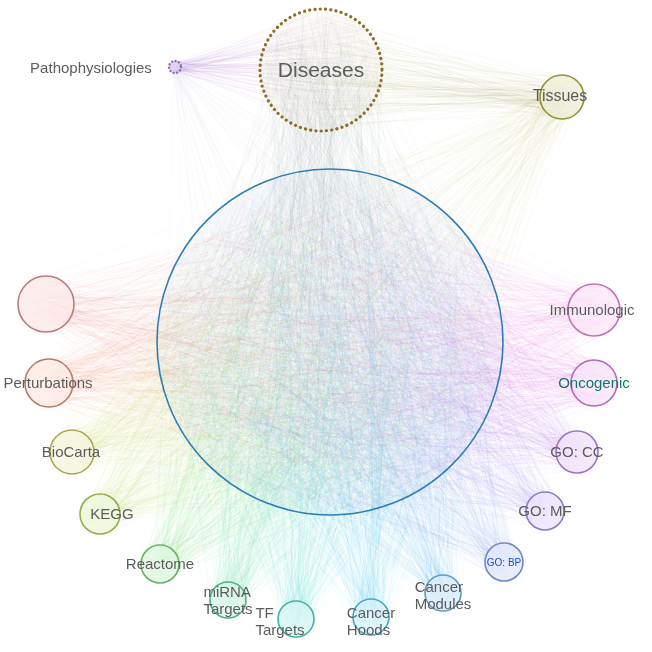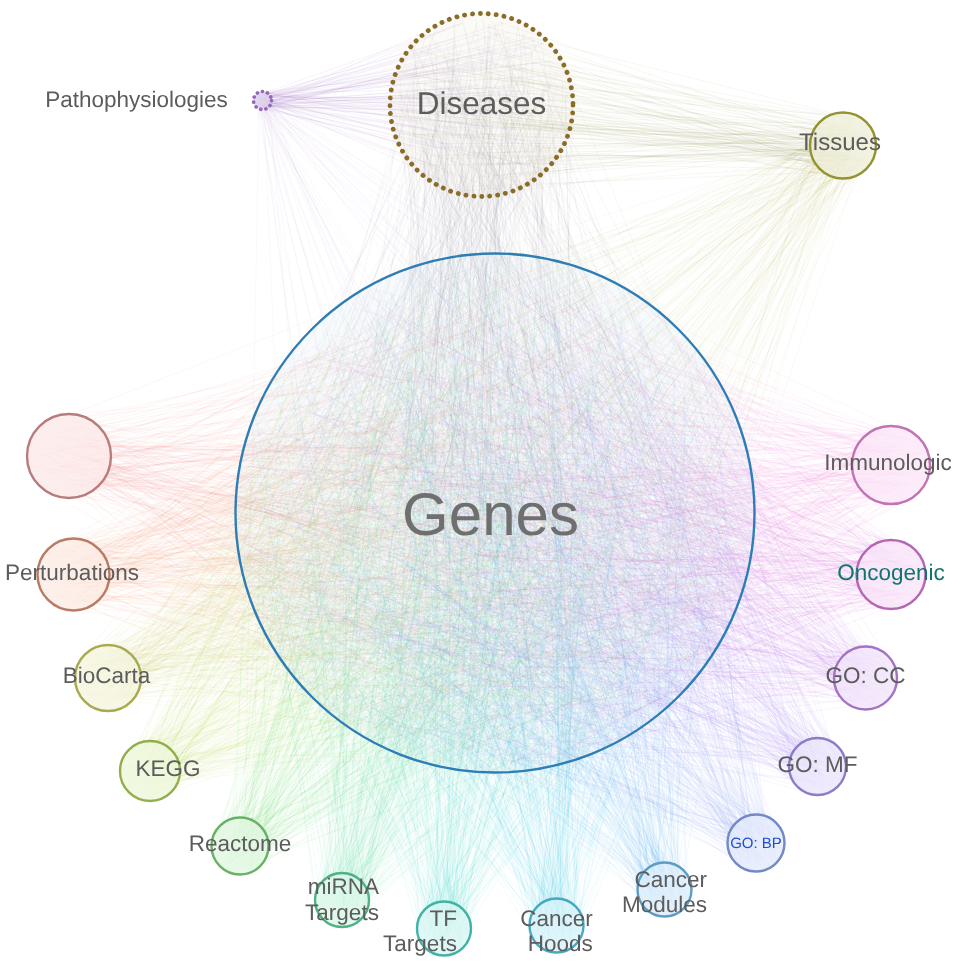--- a/index.html
+++ b/index.html
@@ -13,21 +13,21 @@
     width: 652px; height: 652px;
     overflow: hidden;
     background: #ffffff;
   }
   .stage svg { position: absolute; left: 0; top: 0; }
   .labels { position: absolute; left: 0; top: 0; width: 100%; height: 100%; pointer-events: none; }
   .node-label {
     position: absolute;
     transform: translate(-50%, -50%);
     white-space: pre-line;
-    text-align: right;
+    text-align: left;
     line-height: 1.12;
     color: #5c5c5c;
   }
 </style>
 </head>
 <body>
 
 <div class="stage">
   <svg id="network-canvas" width="652" height="652" viewBox="0 0 652 652">
       <path d="M360.2 411.1L339.2 24.5M233.2 387.0L276.4 62.5M207.3 307.2L306.8 47.5M225.5 372.3L337.0 122.1M177.1 275.6L308.9 56.9M354.8 417.1L289.6 79.8M204.2 419.8L317.1 43.6M432.0 440.8L342.7 118.0M377.0 489.7L365.8 79.8M231.0 384.1L320.1 76.2M384.4 409.8L300.0 111.0M295.2 468.0L281.7 84.5M437.3 211.1L316.0 58.3M377.4 416.3L336.4 85.7M324.0 441.0L324.2 93.9M410.8 466.2L278.1 59.4M223.6 266.1L345.2 78.4M315.0 499.2L326.2 102.0M197.2 320.4L278.1 39.3M369.5 290.7L354.1 33.9M287.6 442.2L330.6 15.1M465.9 314.0L284.1 48.9M318.0 359.5L286.4 104.1M411.6 283.1L301.2 52.7M380.0 452.5L345.8 17.0M358.3 353.2L271.6 74.4M192.8 300.9L286.4 107.6M222.0 366.8L312.1 52.2M324.1 301.2L349.2 97.5M279.5 217.6L299.7 57.7M288.2 231.5L325.4 39.5M235.9 404.1L336.1 56.2M354.5 454.6L302.1 15.5M203.8 439.4L296.5 98.4M456.1 251.2L308.6 83.0M272.3 338.2L307.8 119.2M260.3 242.5L360.6 94.8M319.0 367.9L327.1 54.1M342.1 249.1L332.4 53.8M345.4 422.5L297.6 42.4M375.4 261.2L348.5 21.2M335.8 403.6L326.4 15.9M283.1 213.9L271.4 68.7M476.7 408.7L342.6 58.1M321.8 363.5L305.9 71.7M257.6 251.0L357.9 67.2M305.1 333.6L340.6 51.4M231.7 375.5L314.4 56.8M316.7 417.0L298.3 114.0M439.3 308.7L325.2 105.3M385.4 235.1L340.4 48.6M205.7 418.3L312.6 113.3M175.9 305.4L296.7 97.5M373.4 176.4L290.4 26.7M367.1 266.6L292.7 118.6M228.5 349.1L365.3 53.2M319.0 305.9L281.1 41.2M414.4 272.9L281.8 114.4M359.0 488.4L297.8 39.1M173.4 350.9L340.9 76.5M460.8 229.9L274.8 33.7M184.4 431.4L339.3 100.3M426.7 412.3L282.7 58.8M440.4 326.6L331.9 20.0M313.3 444.5L337.6 81.0M458.5 357.9L290.6 43.9M305.5 430.4L315.8 117.8M417.3 471.6L296.0 34.7M440.5 373.0L276.7 32.9M264.5 501.8L281.1 84.1M402.1 441.3L346.0 37.5M334.8 474.9L265.6 73.2M354.9 475.6L307.0 89.7M177.9 311.2L321.5 131.0M314.8 282.9L286.7 28.2M277.7 379.5L360.1 85.1M349.2 495.7L360.0 80.0M439.8 375.8L284.9 75.1M426.1 209.0L327.4 13.4M224.6 347.4L294.9 65.2M408.9 479.2L288.0 90.4M377.6 260.2L316.8 76.5M319.8 365.5L271.6 105.1M281.1 379.7L371.4 57.4M280.2 242.6L316.7 128.8M302.1 310.5L327.1 83.2M273.7 198.0L293.8 57.9M322.5 222.7L279.9 80.2M285.4 397.6L266.9 54.1M395.1 420.4L312.5 64.2M302.7 377.6L326.0 129.0M418.6 301.5L284.7 90.3M335.8 416.8L302.3 98.5M304.4 261.1L290.7 51.2M238.7 271.1L324.8 65.6M196.5 296.3L370.3 100.8M428.5 308.5L359.5 94.8M269.2 464.1L327.1 21.1M388.1 260.1L301.4 105.2M473.8 357.3L354.3 25.1M433.1 435.8L337.8 65.3M243.4 277.8L317.8 15.6M301.9 427.5L325.8 16.1M179.9 420.7L283.5 24.5M496.1 384.8L315.1 66.3M167.4 388.7L359.9 26.1M401.5 211.4L361.1 112.0M294.4 287.7L336.0 119.0M413.1 353.6L366.7 82.5M272.9 388.6L325.0 63.6M327.2 374.0L326.6 51.7M263.8 311.3L333.6 123.4M281.1 298.1L328.4 58.5M277.3 248.7L272.5 105.7M456.3 276.1L293.3 122.6M393.3 304.7L303.3 56.0M443.6 320.4L300.6 73.6M293.5 240.5L334.1 73.0M259.3 313.3L351.1 55.3M259.6 483.1L323.9 23.4M484.6 341.6L298.9 68.5M366.5 304.2L360.0 98.9M323.9 475.5L319.3 89.5M266.9 187.6L360.6 94.9M269.2 213.0L361.7 98.3M264.7 435.7L312.7 38.7M419.4 466.1L360.8 27.1M315.3 295.9L343.7 102.2M183.6 365.8L296.8 100.9M210.5 405.6L278.1 101.2M364.2 319.3L302.2 41.0M199.3 302.1L372.6 49.4M222.3 391.1L336.1 51.6M386.0 282.4L339.7 108.7M266.5 307.4L362.2 60.5M354.2 294.4L336.4 62.4M205.9 320.6L371.8 47.0M411.6 301.1L375.3 83.4M283.0 488.1L371.6 102.5M186.1 412.4L378.6 76.4M301.3 419.3L270.4 96.4M398.5 315.1L350.6 98.1M311.1 264.0L316.0 100.9M471.1 344.0L319.2 73.3M265.6 333.4L298.2 103.0M311.7 502.0L336.7 46.8M320.4 385.2L362.9 59.8M380.0 262.1L282.6 58.6M189.6 348.9L368.2 104.3M422.3 357.2L265.6 69.0M477.1 263.6L356.6 94.9M337.9 292.9L341.3 66.5M220.2 276.2L379.9 60.0M303.0 277.2L315.4 61.3M349.9 385.9L332.3 102.6M254.5 437.0L300.3 52.8M290.2 255.0L303.3 29.4M292.5 275.3L314.4 43.1M372.1 342.7L306.6 117.2M354.0 354.3L317.4 14.4M309.7 453.6L295.9 43.7M384.2 315.9L368.1 83.7M202.7 420.8L355.8 55.1M426.8 248.6L328.5 18.2M416.0 470.2L334.2 14.8M345.3 241.3L285.0 32.7M465.6 257.1L358.2 49.4M184.6 336.2L302.2 123.6M289.3 270.7L303.5 13.4M367.3 249.8L276.4 72.2M335.4 223.1L265.6 59.8M186.1 344.3L349.4 72.4M275.6 299.1L312.5 70.6M312.1 190.5L269.5 56.3M374.4 422.3L322.6 97.8M300.9 322.5L347.4 40.1M434.3 350.7L328.9 59.8M199.7 316.2L295.8 63.3M163.9 312.6L331.8 115.6M339.4 402.7L362.2 59.3M312.5 494.8L335.3 121.3M299.3 227.8L302.3 26.2M380.5 232.8L377.0 67.1M319.0 412.8L263.4 73.0M391.8 220.9L278.4 57.0M385.8 308.1L335.7 54.2M481.4 310.3L380.8 58.3M377.9 290.6L277.8 101.1M290.5 489.7L290.6 59.3M279.3 420.2L283.2 93.8M289.0 182.1L275.9 29.0M331.1 229.8L295.0 93.9M219.7 382.1L306.2 121.2M469.1 414.7L373.2 100.8M362.9 354.6L295.3 61.3M352.7 379.6L326.2 127.4M434.3 313.6L345.4 118.6M382.3 452.7L358.5 87.4M185.2 335.7L364.7 81.6M280.1 293.5L350.7 54.3M422.0 291.6L281.0 90.6M240.6 334.1L263.4 87.1M285.8 255.5L309.0 106.1M266.3 494.8L276.4 42.5M226.1 377.0L338.9 31.5M434.8 305.6L336.9 52.0M443.9 303.2L340.8 99.7M327.0 175.3L285.2 113.1M303.0 205.3L327.1 127.3M269.3 289.9L327.2 72.8M271.3 313.4L278.0 55.0M204.6 352.8L307.9 31.3M248.7 241.9L292.4 106.8M214.8 269.9L290.6 85.6M230.5 477.2L297.9 71.8M416.3 440.4L338.0 40.9M440.8 249.5L335.6 39.6M363.6 432.2L375.1 55.5M334.4 511.1L279.5 61.8M421.0 281.1L323.6 26.5M403.9 278.0L311.3 124.7M499.1 364.6L288.4 114.8M239.5 279.3L329.0 61.4M201.2 388.2L328.1 88.7M322.8 278.0L320.9 109.0M280.7 305.5L312.8 82.8M381.8 299.7L376.9 63.5M246.8 429.6L332.5 16.8M303.3 442.8L338.6 51.4M339.2 372.0L287.1 107.9M357.9 329.2L362.4 87.1M336.4 468.0L316.2 51.1M305.9 494.6L325.7 24.0M448.1 257.5L289.8 62.9M314.0 303.0L345.4 15.7M340.0 486.3L367.0 43.9M371.0 499.4L357.2 111.7M221.9 471.1L340.8 52.7M252.6 418.1L351.0 86.8M393.3 372.7L291.3 111.5M470.5 354.2L314.4 24.0M489.7 396.5L314.5 76.6M343.6 374.9L326.5 101.4M395.0 439.5L307.9 10.6M401.3 347.7L336.2 87.8M373.8 350.4L381.4 75.4M217.8 419.6L310.1 87.3M272.0 417.7L349.7 86.7M215.2 318.9L338.6 24.5M399.5 420.8L331.9 59.1M240.6 364.0L349.7 48.7M296.7 469.6L306.5 128.9M190.4 410.2L279.8 73.5M302.5 425.7L282.9 69.7M264.1 403.5L345.5 79.5M420.9 281.1L321.4 50.4M262.1 497.3L333.2 129.0M439.0 249.0L364.8 74.3M265.0 430.0L355.7 43.0M394.3 303.5L337.2 92.2M334.1 231.9L319.2 60.6M382.5 481.5L350.5 45.7M458.3 350.5L333.9 79.6M434.1 431.8L318.8 128.7M339.0 277.6L260.3 73.9M295.2 237.9L379.3 62.3M191.6 343.6L311.4 112.6M301.8 313.6L296.9 92.2M385.2 467.0L337.8 128.3M411.2 304.0L291.9 61.9M298.3 409.3L290.7 30.7M273.4 311.5L287.0 56.9M380.7 348.7L310.1 19.1M327.1 263.1L331.6 118.5M157.5 349.9L273.2 99.4M226.3 421.2L371.0 88.6M470.0 433.1L283.6 73.7M360.1 462.8L325.3 89.1M398.0 411.5L297.6 29.7M487.0 378.7L276.8 93.7M284.0 299.3L275.4 54.7M281.5 444.1L298.0 85.4M231.1 408.0L298.1 47.6M420.8 282.2L288.4 33.9M392.5 207.1L286.3 22.7M448.7 290.0L366.1 69.6M450.4 220.7L266.8 73.0M353.1 444.3L322.1 12.6M416.1 363.6L364.8 95.7M272.1 217.2L294.1 57.8M375.2 350.1L329.1 119.4M361.1 483.9L275.1 33.3M401.7 400.3L279.9 108.5M339.7 484.9L313.5 103.5M285.8 292.0L298.7 84.0M379.5 335.3L298.3 36.0M163.5 347.4L286.0 66.8M394.3 182.6L294.5 77.9M199.0 281.2L351.7 20.4M199.8 287.6L290.9 17.8" fill="none" stroke="#4f5e66" stroke-opacity="0.055" stroke-width="0.6"></path>
@@ -78,21 +78,20 @@
       <circle cx="545" cy="511" r="19" fill="rgba(255,255,255,0.72)"></circle>
       <circle cx="545" cy="511" r="19" fill="rgba(150,120,238,0.15)" stroke="#8f7cc6" stroke-width="1.6"></circle>
       <circle cx="577" cy="452" r="21" fill="rgba(255,255,255,0.72)"></circle>
       <circle cx="577" cy="452" r="21" fill="rgba(180,104,232,0.14)" stroke="#a273c2" stroke-width="1.6"></circle>
       <circle cx="594" cy="383" r="23" fill="rgba(255,255,255,0.72)"></circle>
       <circle cx="594" cy="383" r="23" fill="rgba(216,90,216,0.13)" stroke="#b468b4" stroke-width="1.6"></circle>
       <circle cx="594" cy="310" r="26" fill="rgba(255,255,255,0.72)"></circle>
       <circle cx="594" cy="310" r="26" fill="rgba(234,110,206,0.13)" stroke="#c273b4" stroke-width="1.6"></circle>
     </svg>
   <div class="labels">
-    <div class="node-label" style="left: 327px; top: 344px; font-size: 40px; color: rgb(111, 111, 111);">Genes</div>
     <div class="node-label" style="left: 321px; top: 70px; font-size: 21px; color: rgb(92, 92, 92);">Diseases</div>
     <div class="node-label" style="left: 91px; top: 68px; font-size: 15px; color: rgb(92, 92, 92);">Pathophysiologies</div>
     <div class="node-label" style="left: 560px; top: 96px; font-size: 16px; color: rgb(92, 92, 92);">Tissues</div>
     <div class="node-label" style="left: 48px; top: 383px; font-size: 15px; color: rgb(92, 92, 92);">Perturbations</div>
     <div class="node-label" style="left: 71px; top: 452px; font-size: 15px; color: rgb(92, 92, 92);">BioCarta</div>
     <div class="node-label" style="left: 112px; top: 514px; font-size: 15px; color: rgb(92, 92, 92);">KEGG</div>
     <div class="node-label" style="left: 160px; top: 564px; font-size: 15px; color: rgb(92, 92, 92);">Reactome</div>
     <div class="node-label" style="left: 228px; top: 601px; font-size: 15px; color: rgb(92, 92, 92);">miRNA
 Targets</div>
     <div class="node-label" style="left: 280px; top: 622px; font-size: 15px; color: rgb(92, 92, 92);">TF

